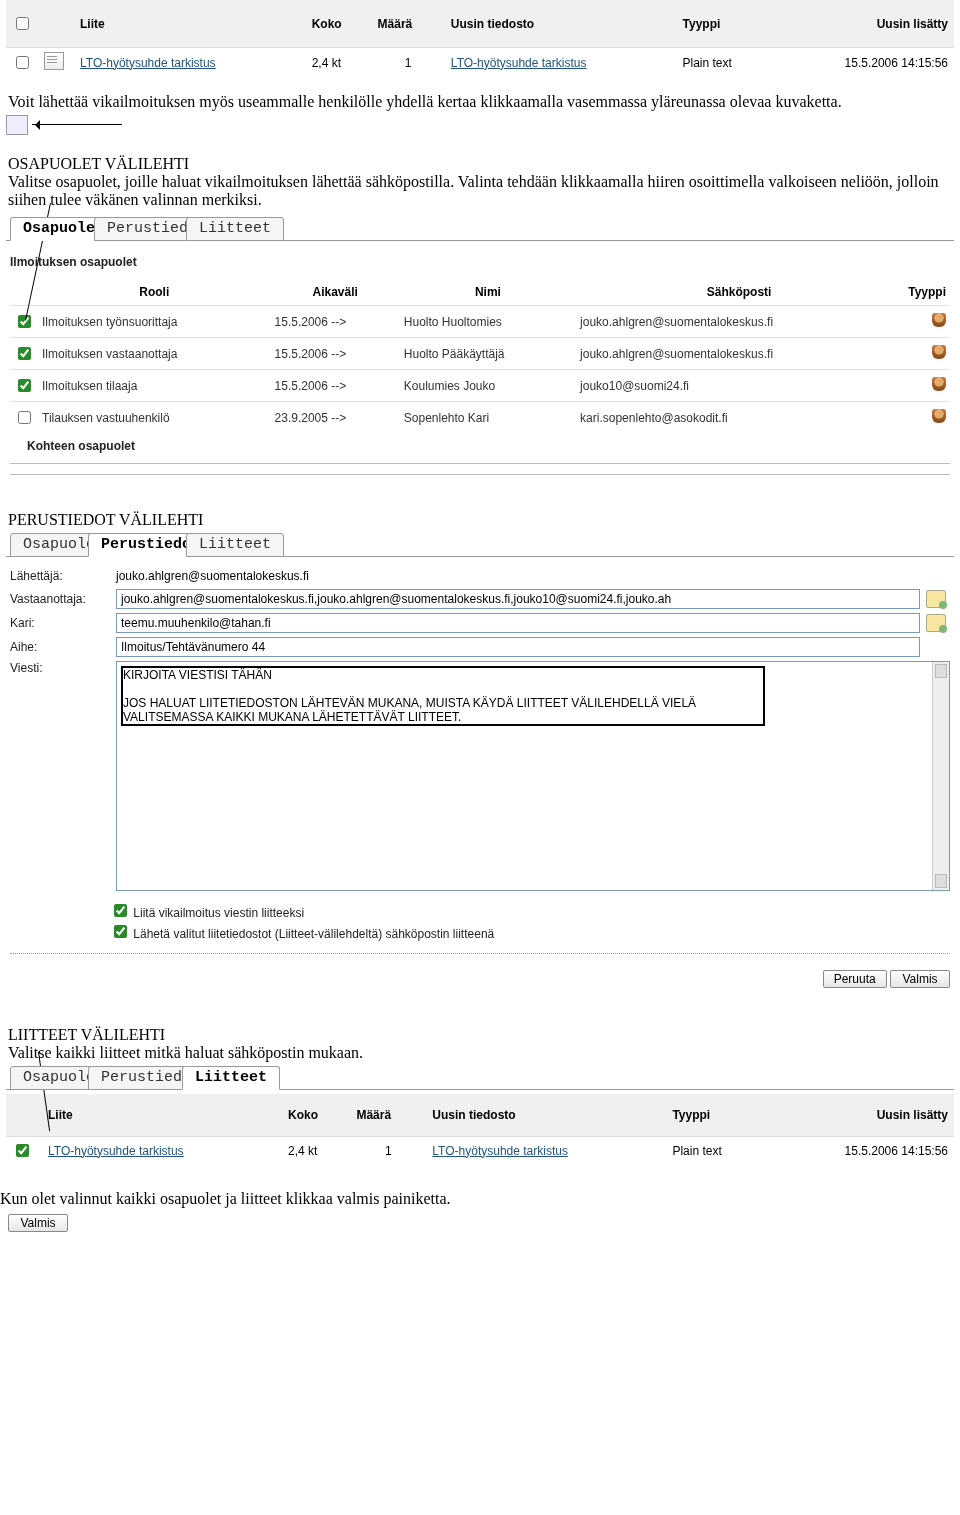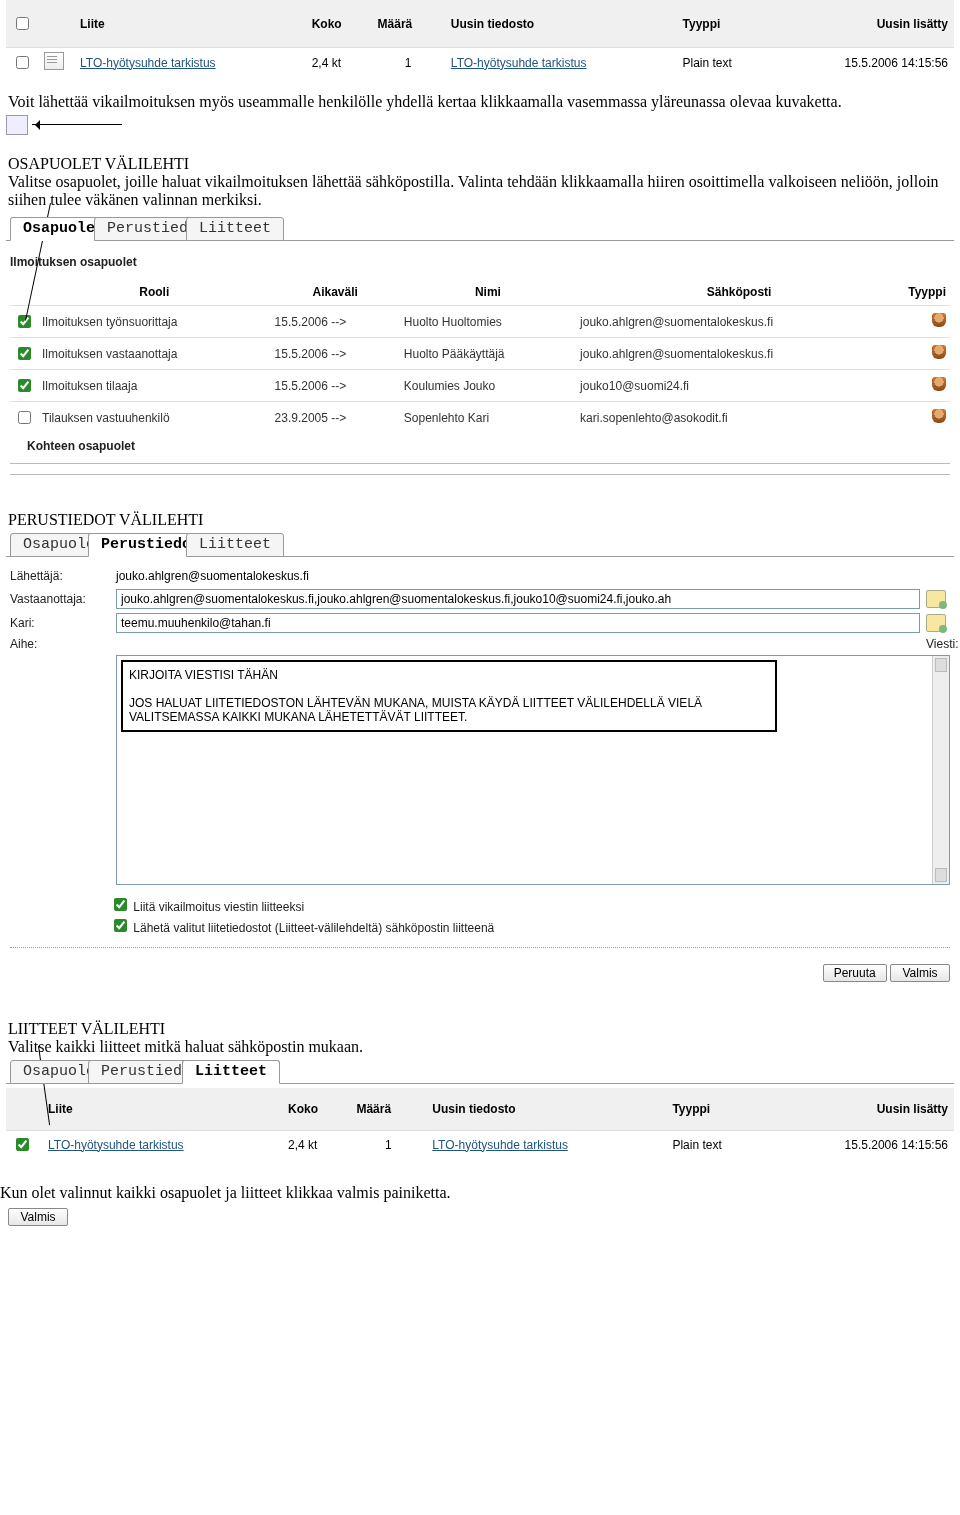--- a/index.html
+++ b/index.html
@@ -26,21 +26,21 @@
   .ptbl { width:100%; border-collapse:collapse; }
   .ptbl th { text-align:center; font-weight:bold; padding:6px 4px; font-size:12px; }
   .ptbl td { padding:6px 4px; border-top:1px solid #e2e2e2; font-size:12px; color:#333;}
   .persicon { display:inline-block; width:14px; height:14px; background:radial-gradient(circle at 50% 35%, #e6a96a 40%, transparent 41%), linear-gradient(#c47a3d,#8a4a1d); border-radius:3px 3px 6px 6px;}
   hr.thin { border:none; border-top:1px solid #bbb; margin:10px 0;}
 
   
   .frm { display:grid; grid-template-columns:100px 1fr 24px; row-gap:4px; column-gap:6px; align-items:center;}
   .frm label{font-size:12px; color:#222;}
   .inp { width:100%; box-sizing:border-box; height:20px; border:1px solid #7a9ab8; padding:1px 4px; font-size:12px;}
-  .msgbox { border:2px solid #000; padding:6px; font-family:Arial; font-size:12px; width:640px; }
+  .msgbox { border:2px solid #000; font-family:Arial; font-size:12px; width:640px; }
   .picicon{display:inline-block;width:18px;height:16px;background:#f7e7a0;border:1px solid #aa8;position:relative;border-radius:2px;}
   .picicon:after{content:"";position:absolute;right:-2px;bottom:-2px;width:8px;height:8px;background:#7fb77f;border-radius:50%;}
   .opts { padding:8px 0 4px 100px; font-size:12px; color:#222;}
   .opts label{display:block; margin:2px 0;}
   .btnrow { text-align:right; padding:10px 0;}
   .btn { display:inline-block; min-width:60px; padding:1px 10px; border:1px solid #888; background:linear-gradient(#fff,#e6e6e6); font-size:12px; border-radius:2px; cursor:pointer;}
   .arrowline{position:relative;height:22px;}
   .arrowline .boxicon{display:inline-block;width:20px;height:18px;background:#eef;border:1px solid #99a; margin-left:6px;}
   .arrowline .arrow{position:absolute;left:32px;top:9px;width:90px;height:1px;background:#000;}
   .arrowline .arrow:before{content:"";position:absolute;left:-2px;top:-4px;border:5px solid transparent;border-right-color:#000;}
@@ -163,20 +163,21 @@
 
       <label>Vastaanottaja:</label>
       <input class="inp" value="jouko.ahlgren@suomentalokeskus.fi,jouko.ahlgren@suomentalokeskus.fi,jouko10@suomi24.fi,jouko.ah" style="">
       <span class="picicon"></span>
 
       <label>Kari:</label>
       <input class="inp" value="teemu.muuhenkilo@tahan.fi" style="">
       <span class="picicon"></span>
 
       <label>Aihe:</label>
+      <input class="inp" value="Ilmoitus/Tehtävänumero 44" style="">
       <div></div>
 
       <label style="align-self:start;">Viesti:</label>
       <div style="grid-column:2 / span 2;">
         <div style="border:1px solid #7a9ab8; padding:4px; height:220px; position:relative;">
           <div class="msgbox">
             <span style="white-space:pre-wrap;">KIRJOITA VIESTISI TÄHÄN
 
 JOS HALUAT LIITETIEDOSTON LÄHTEVÄN MUKANA, MUISTA KÄYDÄ LIITTEET VÄLILEHDELLÄ VIELÄ VALITSEMASSA KAIKKI MUKANA LÄHETETTÄVÄT LIITTEET.</span>
           </div>

